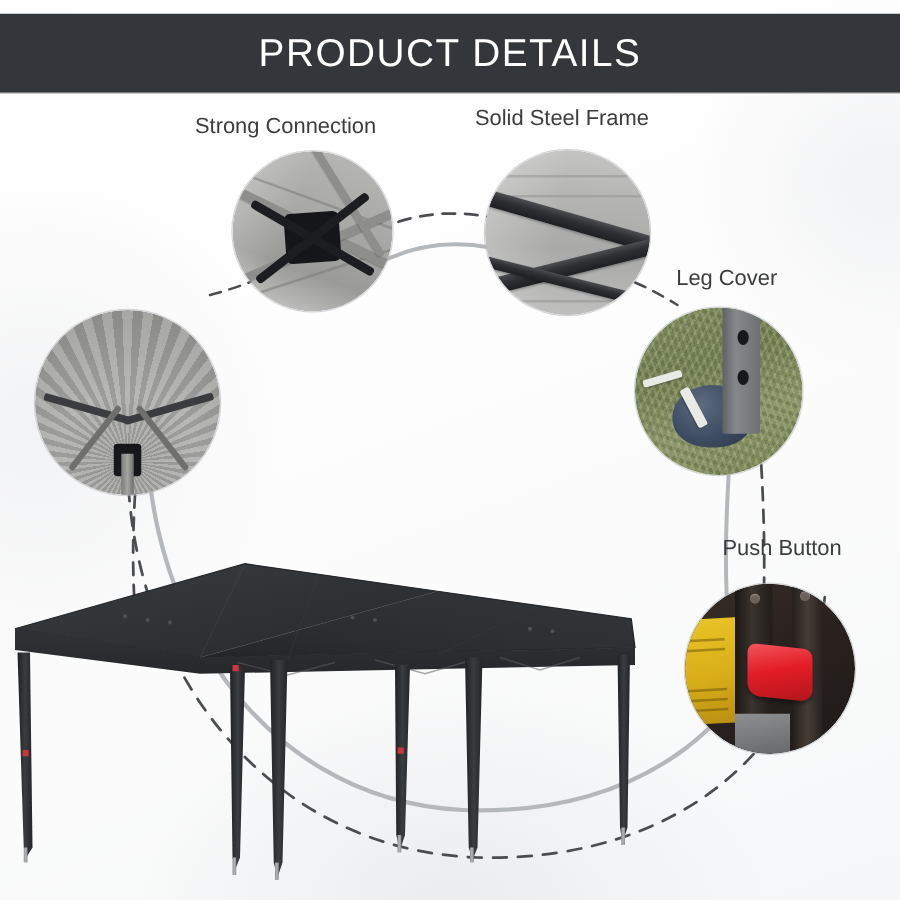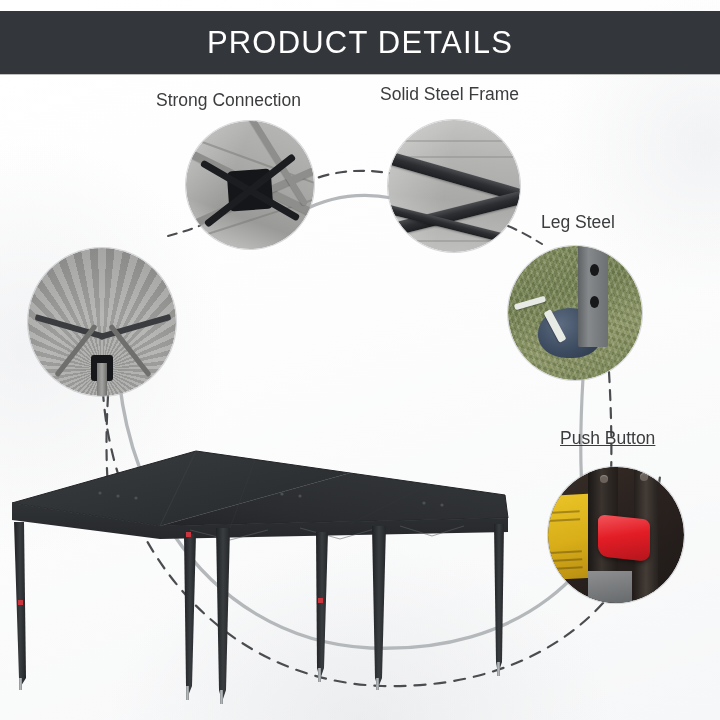--- a/index.html
+++ b/index.html
@@ -63,21 +63,21 @@
     color: #3b3c3e;
     font-size: 17.5px;
     font-weight: 400;
     white-space: nowrap;
     font-family: "Liberation Sans", sans-serif;
   }
   .lbl-strong   { left: 156px; top: 90px;  }
   .lbl-solid    { left: 380px; top: 84px;  }
   .lbl-rein     { left: 18px;  top: 218px; }
   .lbl-leg      { left: 541px; top: 212px; }
-  .lbl-push     { left: 560px; top: 428px; text-decoration: underline; }
+  .lbl-push     { left: 578px; top: 428px; }
 
   
   .circle {
     position: absolute;
     border-radius: 50%;
     overflow: hidden;
     box-shadow: 0 0 0 1px rgba(180,183,188,0.55);
   }
   .circle .inner {
     position: absolute;
@@ -312,21 +312,21 @@
 
     <path d="M 108 396 C 106 430 106 460 108 488" fill="none" stroke="#4a4c4f" stroke-width="2.2" stroke-linecap="round" stroke-dasharray="10 8"></path>
   </svg>
 
   <div class="banner">
     <div class="banner-title">PRODUCT DETAILS</div>
   </div>
 
   <div class="label lbl-solid">Solid Steel Frame</div>
   <div class="label lbl-strong">Strong Connection</div>
-  <div class="label lbl-leg">Leg Steel</div>
+  <div class="label lbl-leg">Leg Cover</div>
   <div class="label lbl-push">Push Button</div>
 
   <div class="circle c-strong">
     <div class="inner">
       <div class="seam" style="left:-14px; top:40px; width:170px; transform:rotate(20deg);"></div>
       <div class="seam" style="left:-14px; top:96px; width:170px; transform:rotate(-18deg);"></div>
       <div class="strut s1"></div>
       <div class="strut s2"></div>
       <div class="strut s3"></div>
       <div class="hub"></div>

